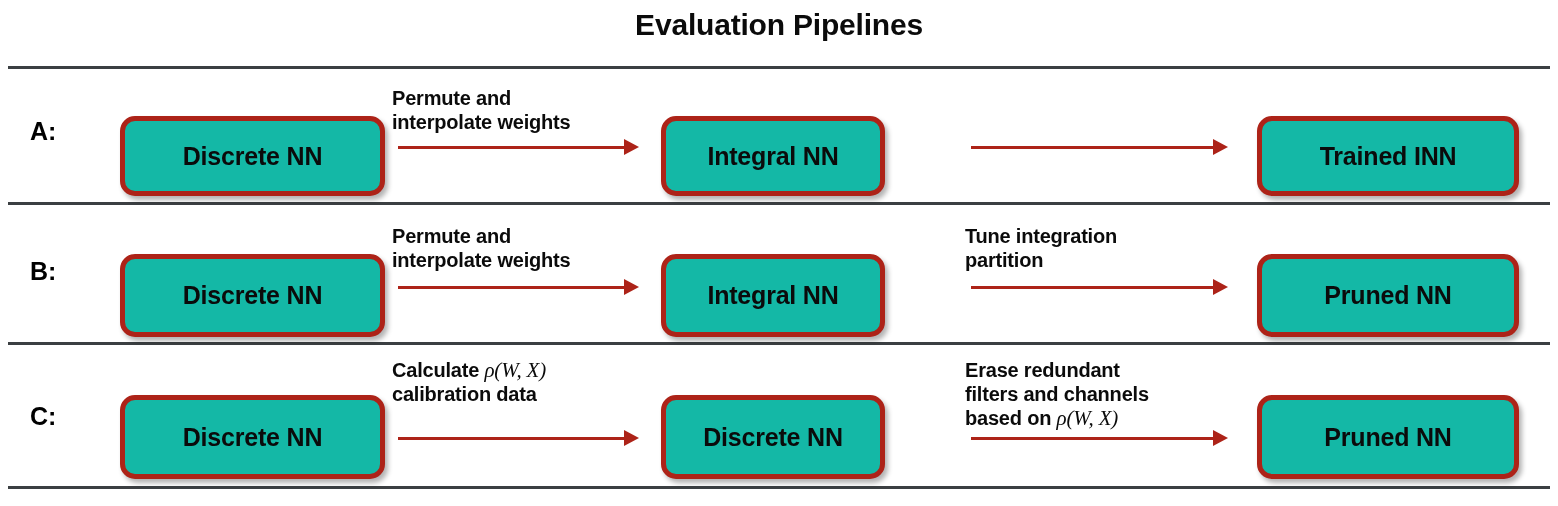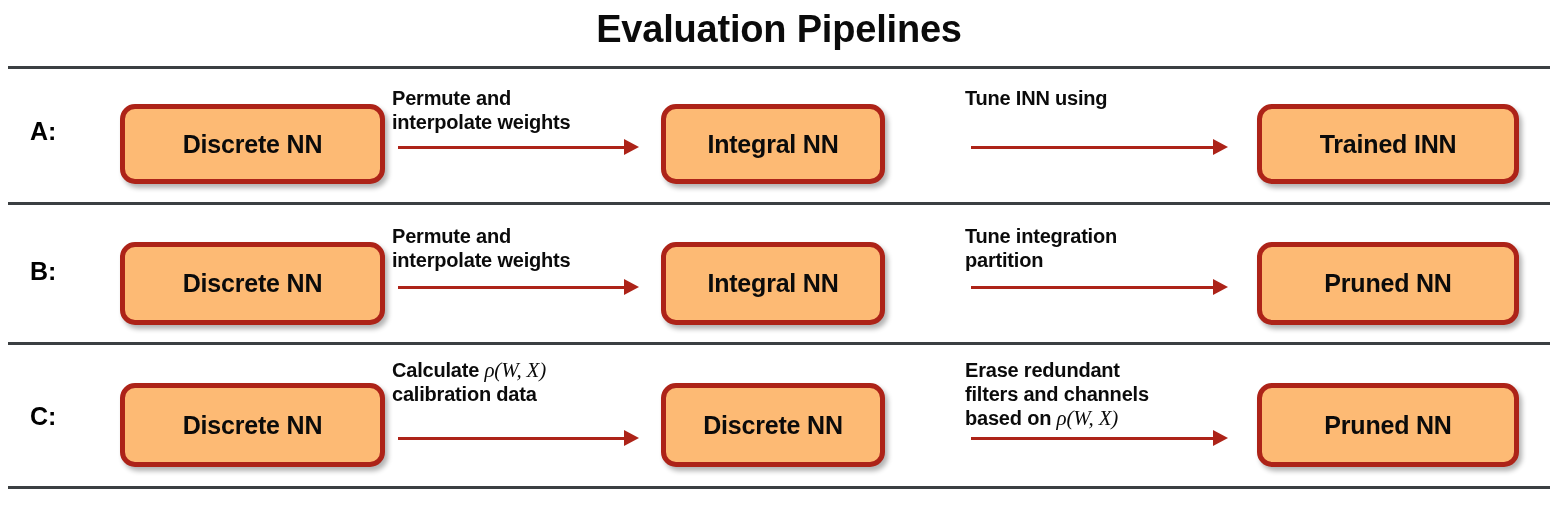--- a/index.html
+++ b/index.html
@@ -22,21 +22,21 @@
     background: #ffffff;
   }
 
   
   .figure-title {
     position: absolute;
     top: 8px;
     left: 0;
     width: 1558px;
     text-align: center;
-    font-size: 38px;
+    font-size: 30px;
     font-weight: bold;
     letter-spacing: -0.2px;
     color: #0b0b0b;
   }
 
   
   .rule {
     position: absolute;
     left: 8px;
     width: 1542px;
@@ -70,29 +70,30 @@
   .row-a .row-label { top: 48px; }
   .row-b .row-label { top: 52px; }
   .row-c .row-label { top: 57px; }
 
   
   .node {
     position: absolute;
     box-sizing: border-box;
     border: 5px solid #ad2318;
     border-radius: 15px;
-    background: #fdba74;
+    background: #14b8a6;
     box-shadow: 3px 4px 5px rgba(0, 0, 0, 0.30);
     display: flex;
     align-items: center;
     justify-content: center;
     font-size: 25px;
     font-weight: bold;
     color: #0b0b0b;
     letter-spacing: -0.2px;
+    margin-top: 12px;
   }
   .node-col1 { left: 120px;  width: 265px; }
   .node-col2 { left: 661px;  width: 224px; }
   .node-col3 { left: 1257px; width: 262px; }
 
   .row-a .node { top: 35px; height: 80px; }
   .row-b .node { top: 37px; height: 83px; }
   .row-c .node { top: 38px; height: 84px; }
 
   
@@ -175,21 +176,20 @@
         <div>interpolate weights</div>
       </div>
       <div class="arrow-line"></div>
       <div class="arrow-head"></div>
     </div>
 
     <div class="node node-col2">Integral NN</div>
 
     <div class="arrow-group arrow-2">
       <div class="arrow-caption">
-        <div>Tune INN using</div>
       </div>
       <div class="arrow-line"></div>
       <div class="arrow-head"></div>
     </div>
 
     <div class="node node-col3">Trained INN</div>
   </div>
 
   <div class="row row-b">
     <div class="row-label">B:</div>

